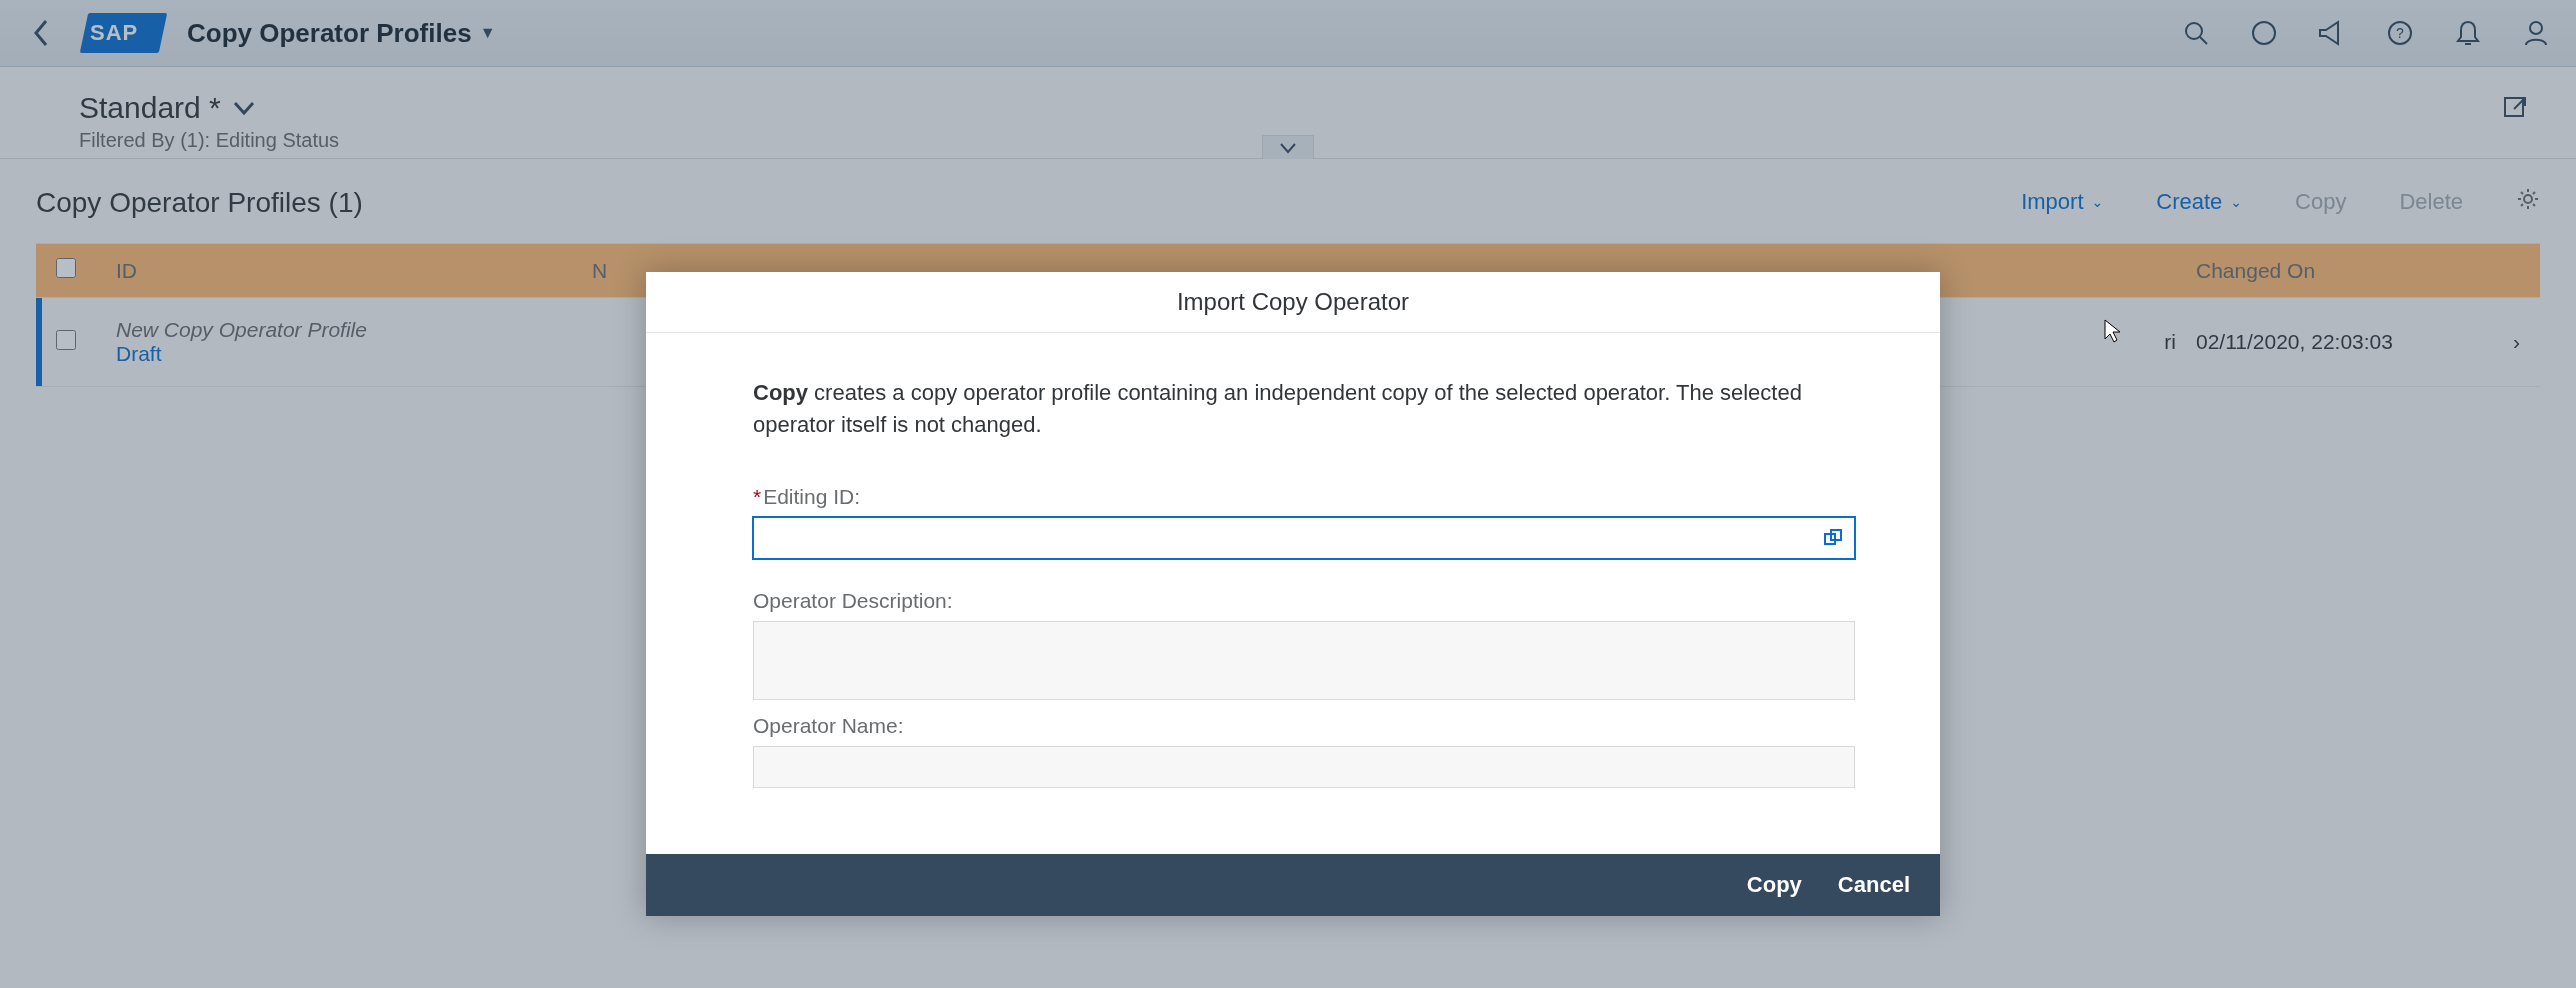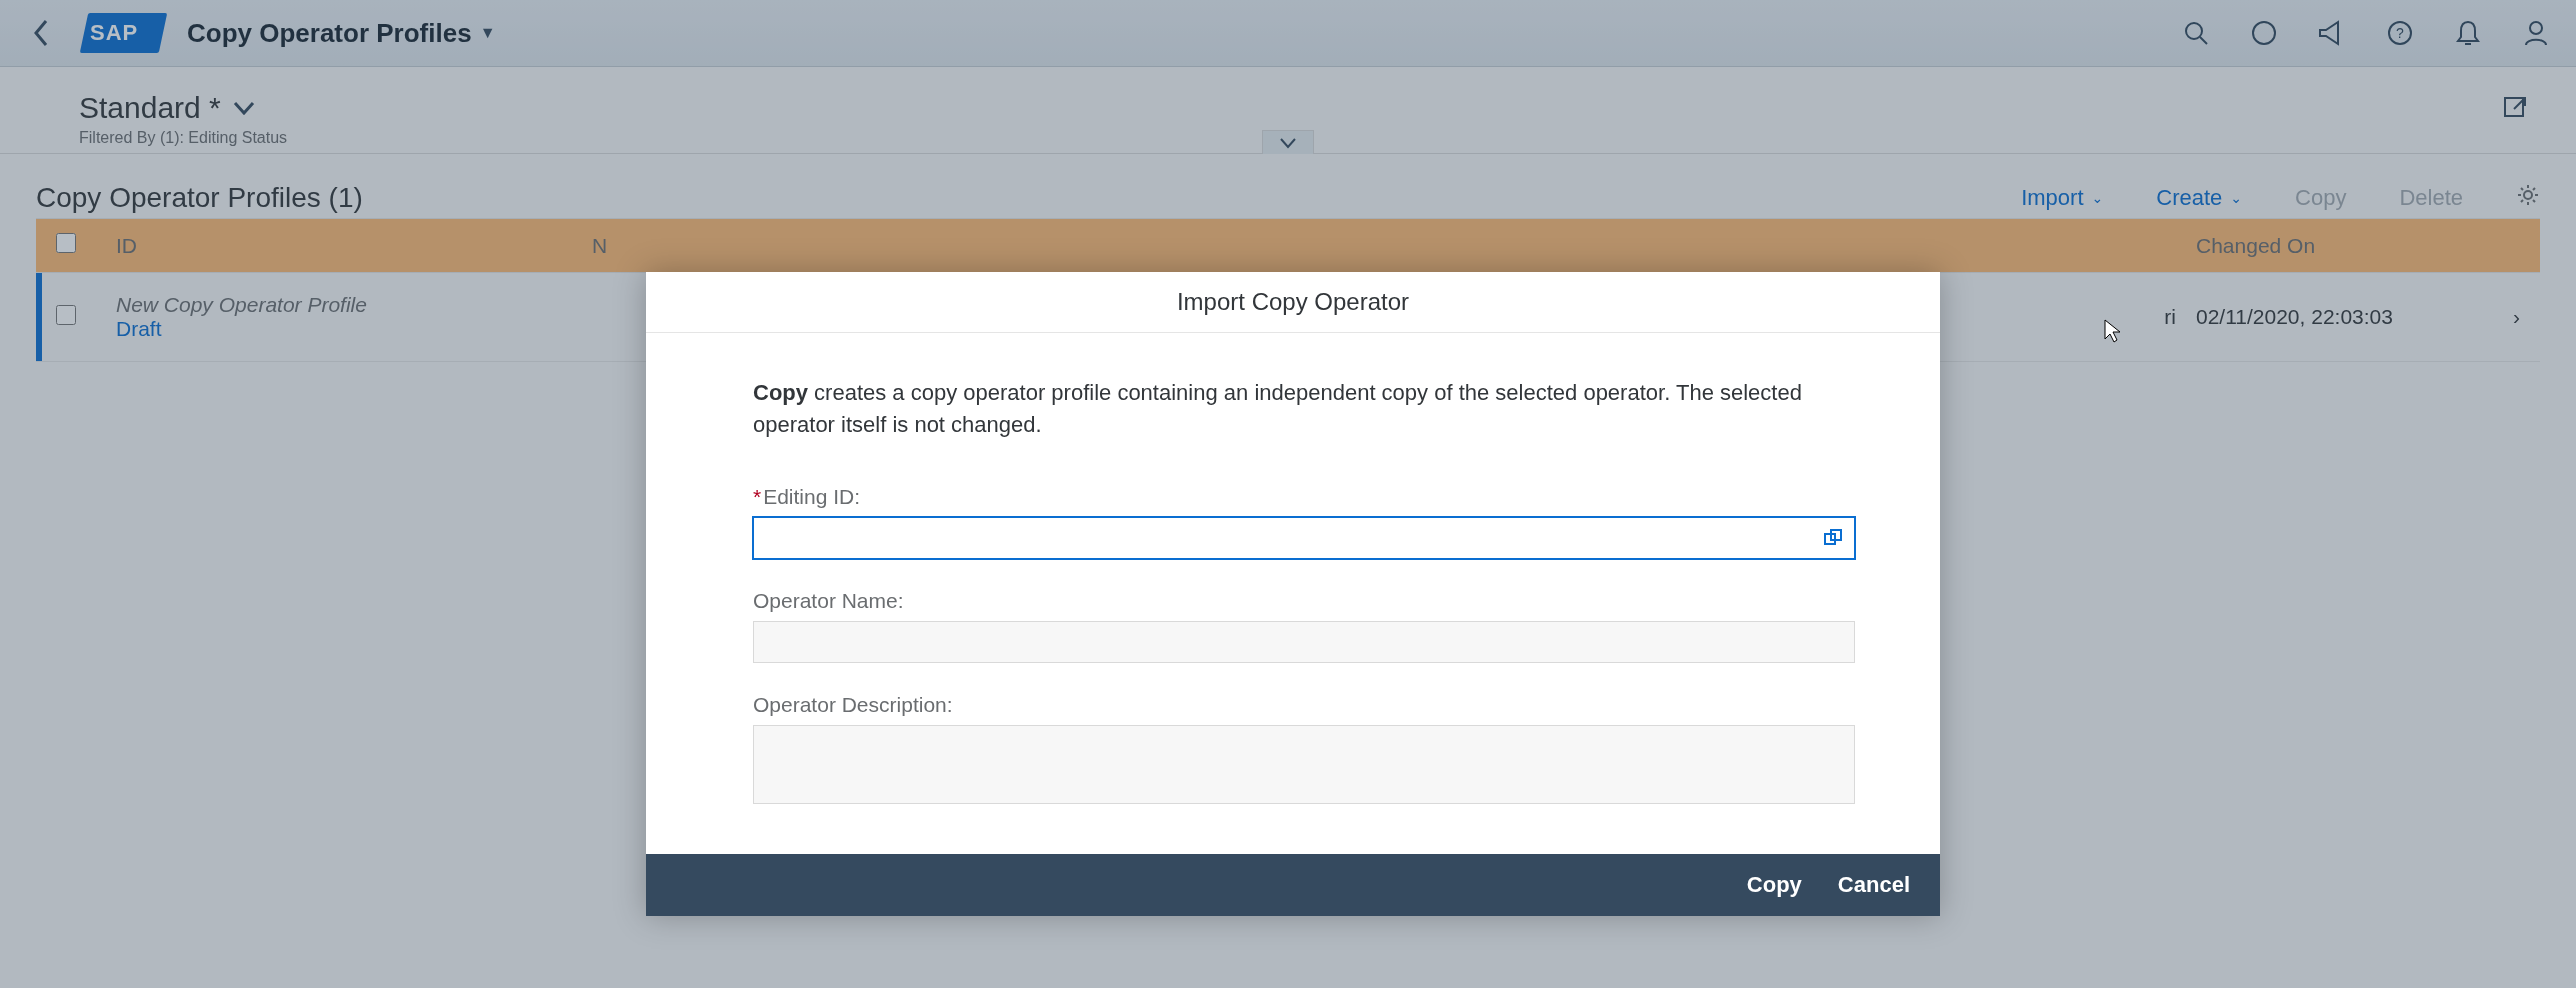--- a/index.html
+++ b/index.html
@@ -11,27 +11,27 @@
   .sap-logo { width:79px; height:40px; background:#0a6ed1; color:#fff; font-weight:bold; font-size:22px; display:flex; align-items:center; justify-content:flex-start; padding-left:6px; transform: skewX(-12deg); border-radius:2px; }
   .sap-logo span{ transform: skewX(12deg); letter-spacing:1px; }
   .shell-title { font-size:26px; color:#1a2733; font-weight:600; display:flex; align-items:center; gap:8px; cursor:pointer; }
   .shell-title .chev { font-size:16px; color:#354a5f; }
   .shell-right { margin-left:auto; display:flex; gap:36px; }
   .shell-icon { width:32px;height:32px;display:flex;align-items:center;justify-content:center;color:#30475c;cursor:pointer; font-size:26px; }
 
   
   .page-header { padding:24px 48px 6px 79px; position:relative; border-bottom:1px solid #d9d9d9;}
   .variant { font-size:30px; color:#32363a; display:flex; align-items:center; gap:12px; cursor:pointer;text-align:center; }
-  .filter-line { font-size:16px; color:#6a6d70; margin-top:4px; }
+  .filter-line { font-size:20px; color:#6a6d70; margin-top:4px; }
   .expand-handle { position:absolute; left:50%; bottom:-1px; transform:translateX(-50%); width:52px; height:24px; background:#e5ecef; border:1px solid #d9d9d9; border-bottom:none; display:flex; align-items:center; justify-content:center; cursor:pointer; color:#354a5f; font-size:16px;}
   .share-icon { position:absolute; right:48px; top:28px; color:#354a5f; cursor:pointer; font-size:26px;}
 
   
   .table-area { padding: 28px 36px; }
-  .table-toolbar { display:flex; align-items:center; margin-bottom:4px; }
+  .table-toolbar { display:flex; align-items:flex-start; margin-bottom:24px; }
   .table-title { font-size:28px; color:#32363a; }
   .tb-actions { margin-left:auto; display:flex; align-items:center; gap:53px; }
   .tb-link { font-size:22px; color:#0a6ed1; cursor:pointer; display:flex; align-items:center; gap:8px;}
   .tb-link.disabled { color:#a2a9b0; cursor:default; }
   .tb-chev{font-size:14px;}
   .tb-gear { color:#6a6d70; cursor:pointer; font-size:24px;}
 
   
   table.data { width:100%; border-collapse:collapse; }
   table.data th { text-align:left; font-size:21px; font-weight:normal; color:#6a6d70; padding:14px 20px; border-top:1px solid #e5e5e5; border-bottom:1px solid #e5e5e5; background:#fdba74;}
@@ -207,28 +207,28 @@
         <input class="form-input input-focus" value="" style="">
         <span class="vh-btn">
           <svg width="20" height="20" viewBox="0 0 20 20">
               <rect x="2" y="6" width="10" height="10" fill="none" stroke="#0a6ed1" stroke-width="2"></rect>
               <rect x="8" y="2" width="10" height="10" fill="none" stroke="#0a6ed1" stroke-width="2"></rect>
             </svg>
         </span>
       </div>
     </div>
 
+    <div class="form-row" style="margin-bottom:10px">
+      <label class="form-label">Operator Description:</label>
+      <textarea class="form-textarea" readonly="" style=""></textarea>
+    </div>
+
     <div class="form-row">
       <label class="form-label">Operator Name:</label>
       <input class="form-input ro" readonly="" value="" style="">
-    </div>
-
-    <div class="form-row" style="margin-bottom:10px">
-      <label class="form-label">Operator Description:</label>
-      <textarea class="form-textarea" readonly="" style=""></textarea>
     </div>
   </div>
   <div class="dialog-footer">
     <button>Copy</button>
     <button>Cancel</button>
   </div>
 </div>
 
 <div class="fake-cursor">
   <svg width="18" height="24" viewBox="0 0 18 24">

